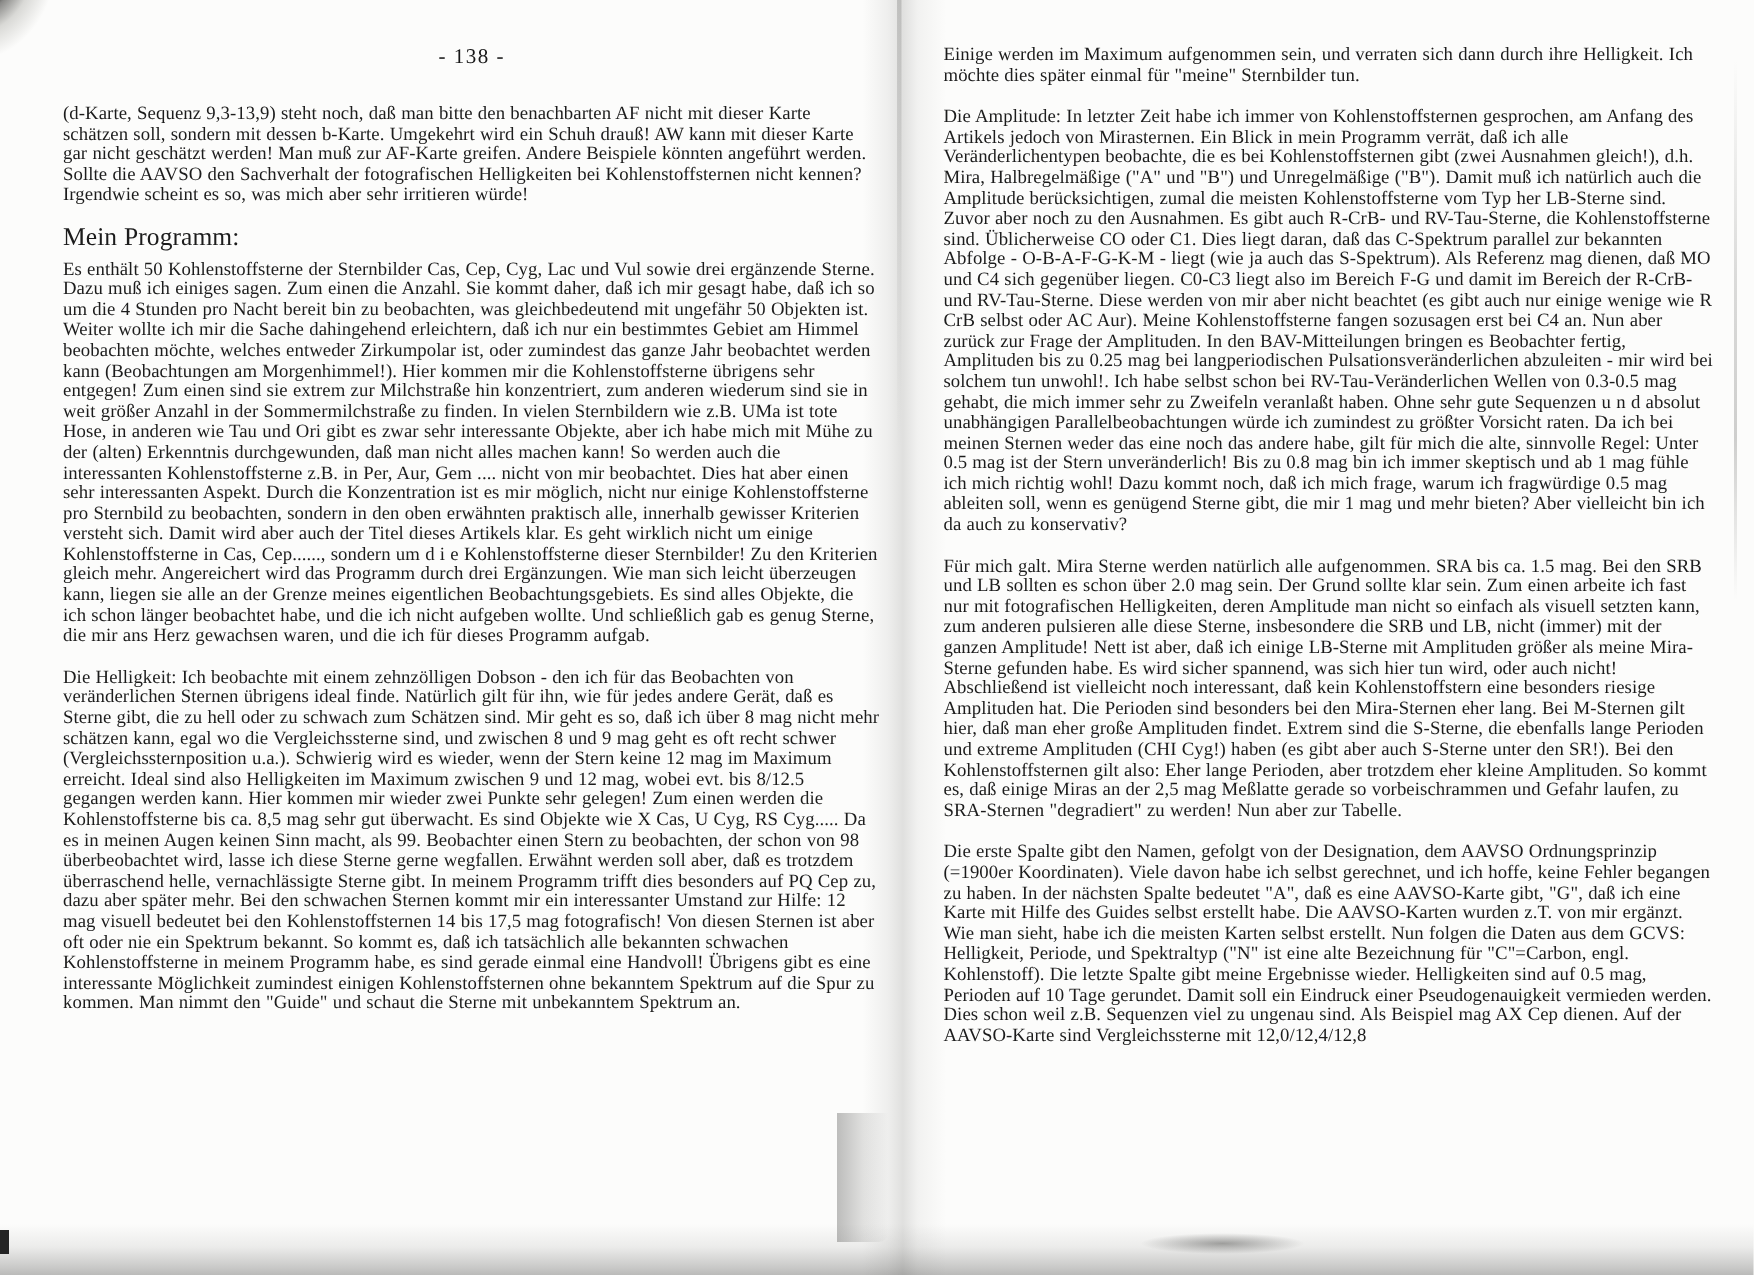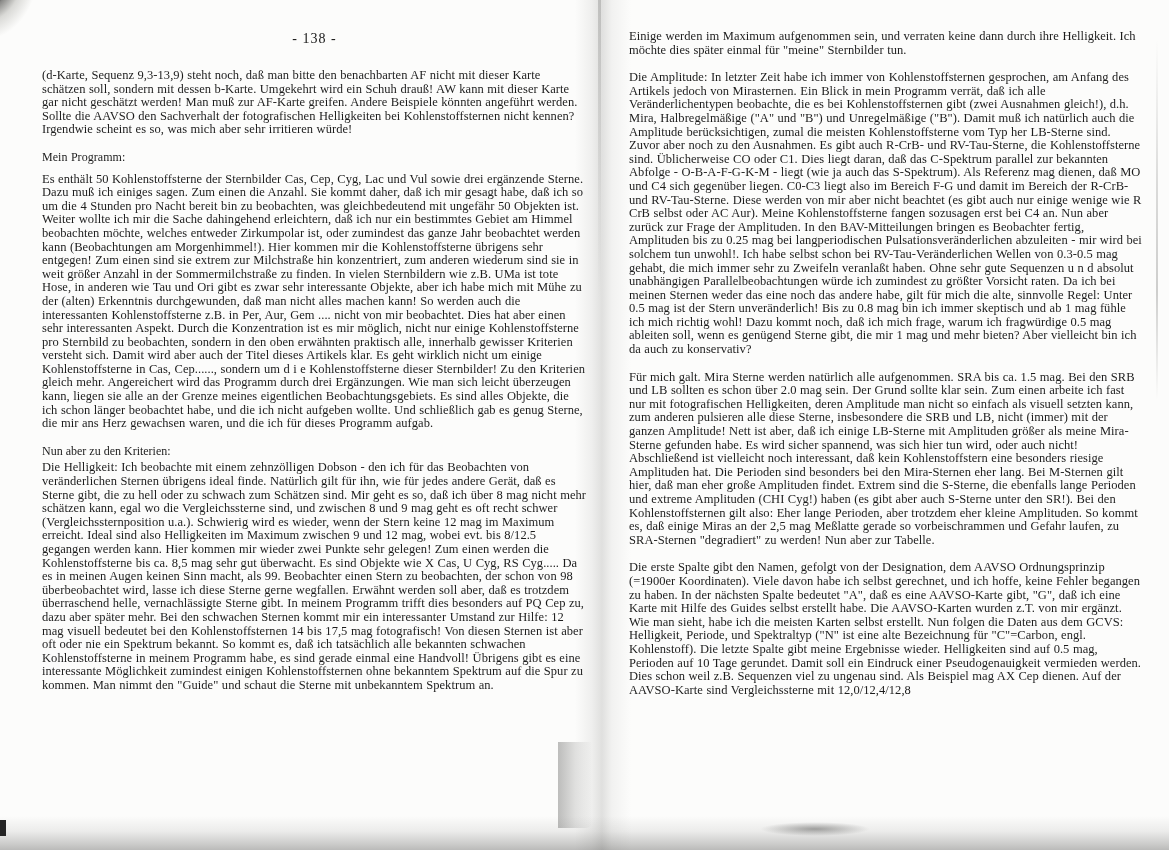--- a/index.html
+++ b/index.html
@@ -32,21 +32,21 @@
   }
   .para {
     font-size: 12.5px;
     line-height: 13.6px;
     margin: 0 0 14px 0;
     text-align: left;
     letter-spacing: 0.05px;
     word-spacing: 0.3px;
   }
   .heading {
-    font-size: 12px;
+    font-size: 17px;
     line-height: 13.6px;
     margin: 10px 0 3px 0;
   }
   .heading-gap-after {
     margin-bottom: 8px;
   }
 
   
   .artifact { position: absolute; pointer-events: none; }
 
@@ -113,28 +113,27 @@
 
 <div class="page page-left">
   <div class="page-number">- 138 -</div>
 
   <p class="para">(d-Karte, Sequenz 9,3-13,9) steht noch, daß man bitte den benachbarten AF nicht mit dieser Karte schätzen soll, sondern mit dessen b-Karte. Umgekehrt wird ein Schuh drauß! AW kann mit dieser Karte gar nicht geschätzt werden! Man muß zur AF-Karte greifen. Andere Beispiele könnten angeführt werden. Sollte die AAVSO den Sachverhalt der fotografischen Helligkeiten bei Kohlenstoffsternen nicht kennen? Irgendwie scheint es so, was mich aber sehr irritieren würde!</p>
 
   <p class="para heading heading-gap-after">Mein Programm:</p>
 
   <p class="para">Es enthält 50 Kohlenstoffsterne der Sternbilder Cas, Cep, Cyg, Lac und Vul sowie drei ergänzende Sterne. Dazu muß ich einiges sagen. Zum einen die Anzahl. Sie kommt daher, daß ich mir gesagt habe, daß ich so um die 4 Stunden pro Nacht bereit bin zu beobachten, was gleichbedeutend mit ungefähr 50 Objekten ist. Weiter wollte ich mir die Sache dahingehend erleichtern, daß ich nur ein bestimmtes Gebiet am Himmel beobachten möchte, welches entweder Zirkumpolar ist, oder zumindest das ganze Jahr beobachtet werden kann (Beobachtungen am Morgenhimmel!). Hier kommen mir die Kohlenstoffsterne übrigens sehr entgegen! Zum einen sind sie extrem zur Milchstraße hin konzentriert, zum anderen wiederum sind sie in weit größer Anzahl in der Sommermilchstraße zu finden. In vielen Sternbildern wie z.B. UMa ist tote Hose, in anderen wie Tau und Ori gibt es zwar sehr interessante Objekte, aber ich habe mich mit Mühe zu der (alten) Erkenntnis durchgewunden, daß man nicht alles machen kann! So werden auch die interessanten Kohlenstoffsterne z.B. in Per, Aur, Gem .... nicht von mir beobachtet. Dies hat aber einen sehr interessanten Aspekt. Durch die Konzentration ist es mir möglich, nicht nur einige Kohlenstoffsterne pro Sternbild zu beobachten, sondern in den oben erwähnten praktisch alle, innerhalb gewisser Kriterien versteht sich. Damit wird aber auch der Titel dieses Artikels klar. Es geht wirklich nicht um einige Kohlenstoffsterne in Cas, Cep......, sondern um d i e Kohlenstoffsterne dieser Sternbilder! Zu den Kriterien gleich mehr. Angereichert wird das Programm durch drei Ergänzungen. Wie man sich leicht überzeugen kann, liegen sie alle an der Grenze meines eigentlichen Beobachtungsgebiets. Es sind alles Objekte, die ich schon länger beobachtet habe, und die ich nicht aufgeben wollte. Und schließlich gab es genug Sterne, die mir ans Herz gewachsen waren, und die ich für dieses Programm aufgab.</p>
 
-  <p class="heading">Nun aber zu den Kriterien:</p>
 
   <p class="para">Die Helligkeit: Ich beobachte mit einem zehnzölligen Dobson - den ich für das Beobachten von veränderlichen Sternen übrigens ideal finde. Natürlich gilt für ihn, wie für jedes andere Gerät, daß es Sterne gibt, die zu hell oder zu schwach zum Schätzen sind. Mir geht es so, daß ich über 8 mag nicht mehr schätzen kann, egal wo die Vergleichssterne sind, und zwischen 8 und 9 mag geht es oft recht schwer (Vergleichssternposition u.a.). Schwierig wird es wieder, wenn der Stern keine 12 mag im Maximum erreicht. Ideal sind also Helligkeiten im Maximum zwischen 9 und 12 mag, wobei evt. bis 8/12.5 gegangen werden kann. Hier kommen mir wieder zwei Punkte sehr gelegen! Zum einen werden die Kohlenstoffsterne bis ca. 8,5 mag sehr gut überwacht. Es sind Objekte wie X Cas, U Cyg, RS Cyg..... Da es in meinen Augen keinen Sinn macht, als 99. Beobachter einen Stern zu beobachten, der schon von 98 überbeobachtet wird, lasse ich diese Sterne gerne wegfallen. Erwähnt werden soll aber, daß es trotzdem überraschend helle, vernachlässigte Sterne gibt. In meinem Programm trifft dies besonders auf PQ Cep zu, dazu aber später mehr. Bei den schwachen Sternen kommt mir ein interessanter Umstand zur Hilfe: 12 mag visuell bedeutet bei den Kohlenstoffsternen 14 bis 17,5 mag fotografisch! Von diesen Sternen ist aber oft oder nie ein Spektrum bekannt. So kommt es, daß ich tatsächlich alle bekannten schwachen Kohlenstoffsterne in meinem Programm habe, es sind gerade einmal eine Handvoll! Übrigens gibt es eine interessante Möglichkeit zumindest einigen Kohlenstoffsternen ohne bekanntem Spektrum auf die Spur zu kommen. Man nimmt den "Guide" und schaut die Sterne mit unbekanntem Spektrum an.</p>
 </div>
 
 <div class="page page-right">
 
-  <p class="para">Einige werden im Maximum aufgenommen sein, und verraten keine dann durch ihre Helligkeit. Ich möchte dies später einmal für "meine" Sternbilder tun.</p>
+  <p class="para">Einige werden im Maximum aufgenommen sein, und verraten sich dann durch ihre Helligkeit. Ich möchte dies später einmal für "meine" Sternbilder tun.</p>
 
   <p class="para">Die Amplitude: In letzter Zeit habe ich immer von Kohlenstoffsternen gesprochen, am Anfang des Artikels jedoch von Mirasternen. Ein Blick in mein Programm verrät, daß ich alle Veränderlichentypen beobachte, die es bei Kohlenstoffsternen gibt (zwei Ausnahmen gleich!), d.h. Mira, Halbregelmäßige ("A" und "B") und Unregelmäßige ("B"). Damit muß ich natürlich auch die Amplitude berücksichtigen, zumal die meisten Kohlenstoffsterne vom Typ her LB-Sterne sind. Zuvor aber noch zu den Ausnahmen. Es gibt auch R-CrB- und RV-Tau-Sterne, die Kohlenstoffsterne sind. Üblicherweise CO oder C1. Dies liegt daran, daß das C-Spektrum parallel zur bekannten Abfolge - O-B-A-F-G-K-M - liegt (wie ja auch das S-Spektrum). Als Referenz mag dienen, daß MO und C4 sich gegenüber liegen. C0-C3 liegt also im Bereich F-G und damit im Bereich der R-CrB- und RV-Tau-Sterne. Diese werden von mir aber nicht beachtet (es gibt auch nur einige wenige wie R CrB selbst oder AC Aur). Meine Kohlenstoffsterne fangen sozusagen erst bei C4 an. Nun aber zurück zur Frage der Amplituden. In den BAV-Mitteilungen bringen es Beobachter fertig, Amplituden bis zu 0.25 mag bei langperiodischen Pulsationsveränderlichen abzuleiten - mir wird bei solchem tun unwohl!. Ich habe selbst schon bei RV-Tau-Veränderlichen Wellen von 0.3-0.5 mag gehabt, die mich immer sehr zu Zweifeln veranlaßt haben. Ohne sehr gute Sequenzen u n d absolut unabhängigen Parallelbeobachtungen würde ich zumindest zu größter Vorsicht raten. Da ich bei meinen Sternen weder das eine noch das andere habe, gilt für mich die alte, sinnvolle Regel: Unter 0.5 mag ist der Stern unveränderlich! Bis zu 0.8 mag bin ich immer skeptisch und ab 1 mag fühle ich mich richtig wohl! Dazu kommt noch, daß ich mich frage, warum ich fragwürdige 0.5 mag ableiten soll, wenn es genügend Sterne gibt, die mir 1 mag und mehr bieten? Aber vielleicht bin ich da auch zu konservativ?</p>
 
   <p class="para">Für mich galt. Mira Sterne werden natürlich alle aufgenommen. SRA bis ca. 1.5 mag. Bei den SRB und LB sollten es schon über 2.0 mag sein. Der Grund sollte klar sein. Zum einen arbeite ich fast nur mit fotografischen Helligkeiten, deren Amplitude man nicht so einfach als visuell setzten kann, zum anderen pulsieren alle diese Sterne, insbesondere die SRB und LB, nicht (immer) mit der ganzen Amplitude! Nett ist aber, daß ich einige LB-Sterne mit Amplituden größer als meine Mira-Sterne gefunden habe. Es wird sicher spannend, was sich hier tun wird, oder auch nicht! Abschließend ist vielleicht noch interessant, daß kein Kohlenstoffstern eine besonders riesige Amplituden hat. Die Perioden sind besonders bei den Mira-Sternen eher lang. Bei M-Sternen gilt hier, daß man eher große Amplituden findet. Extrem sind die S-Sterne, die ebenfalls lange Perioden und extreme Amplituden (CHI Cyg!) haben (es gibt aber auch S-Sterne unter den SR!). Bei den Kohlenstoffsternen gilt also: Eher lange Perioden, aber trotzdem eher kleine Amplituden. So kommt es, daß einige Miras an der 2,5 mag Meßlatte gerade so vorbeischrammen und Gefahr laufen, zu SRA-Sternen "degradiert" zu werden! Nun aber zur Tabelle.</p>
 
   <p class="para">Die erste Spalte gibt den Namen, gefolgt von der Designation, dem AAVSO Ordnungsprinzip (=1900er Koordinaten). Viele davon habe ich selbst gerechnet, und ich hoffe, keine Fehler begangen zu haben. In der nächsten Spalte bedeutet "A", daß es eine AAVSO-Karte gibt, "G", daß ich eine Karte mit Hilfe des Guides selbst erstellt habe. Die AAVSO-Karten wurden z.T. von mir ergänzt. Wie man sieht, habe ich die meisten Karten selbst erstellt. Nun folgen die Daten aus dem GCVS: Helligkeit, Periode, und Spektraltyp ("N" ist eine alte Bezeichnung für "C"=Carbon, engl. Kohlenstoff). Die letzte Spalte gibt meine Ergebnisse wieder. Helligkeiten sind auf 0.5 mag, Perioden auf 10 Tage gerundet. Damit soll ein Eindruck einer Pseudogenauigkeit vermieden werden. Dies schon weil z.B. Sequenzen viel zu ungenau sind. Als Beispiel mag AX Cep dienen. Auf der AAVSO-Karte sind Vergleichssterne mit 12,0/12,4/12,8</p>
 </div>
 
 <div class="artifact corner-shadow-tl"></div>
 <div class="artifact paper-crease"></div>

